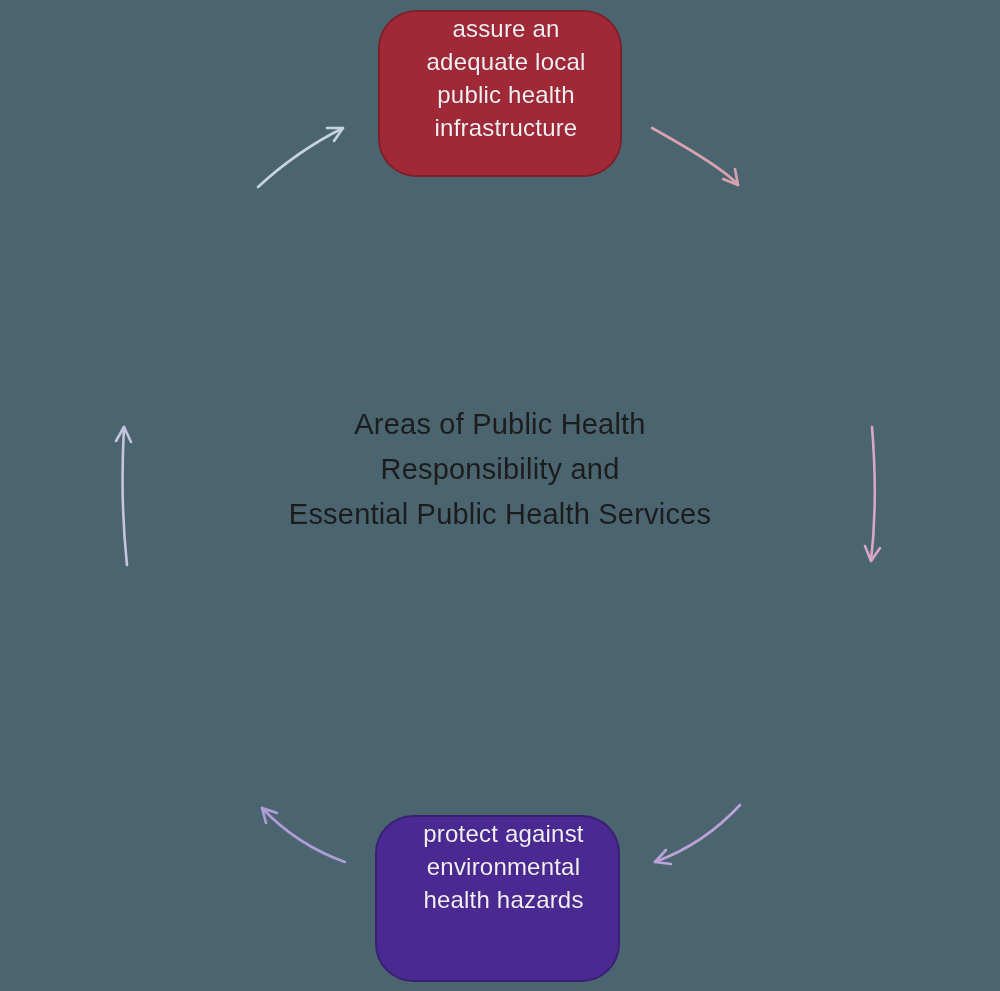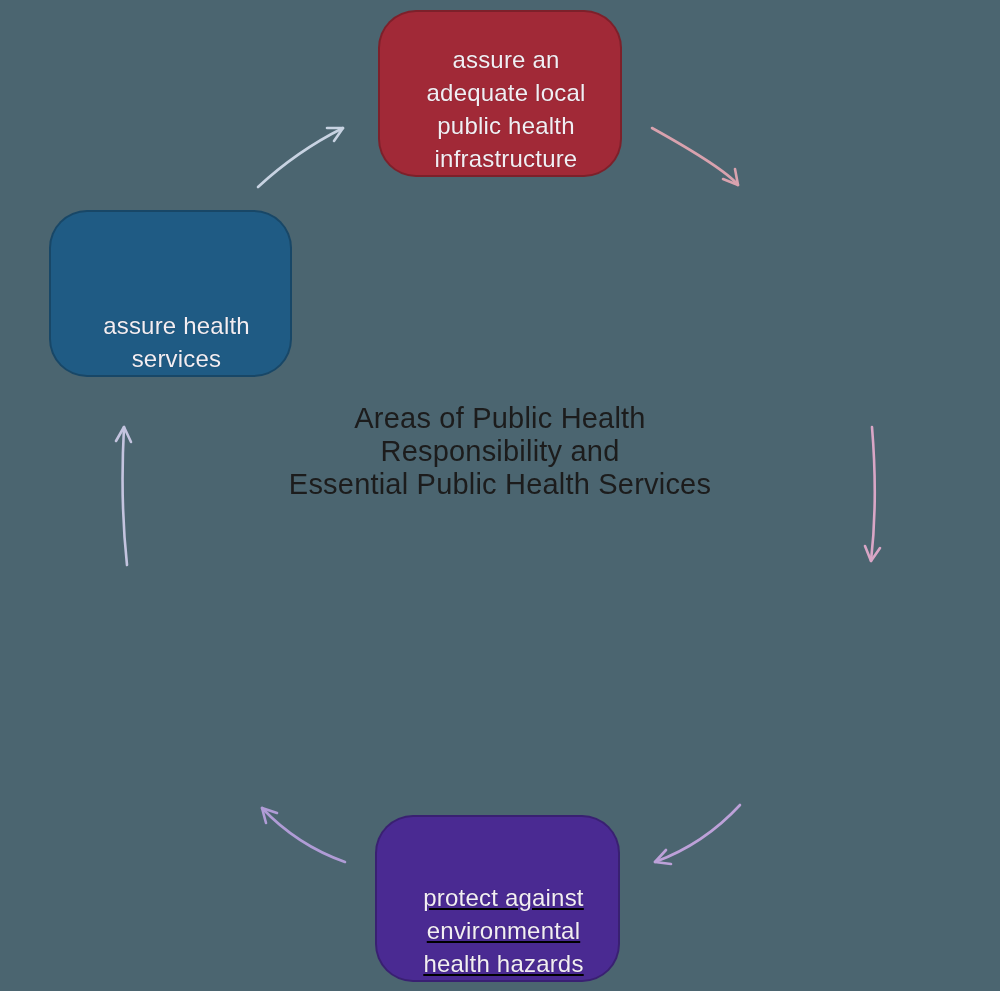--- a/index.html
+++ b/index.html
@@ -27,48 +27,48 @@
     stroke-width: 2.6;
     stroke-linecap: round;
     stroke-linejoin: round;
   }
   .box {
     position: absolute;
     border-radius: 38px;
     border: 2px solid rgba(0,0,0,0.22);
     box-sizing: border-box;
     display: flex;
-    align-items: flex-end;
+    align-items: flex-start;
     justify-content: center;
     text-align: center;
     padding-left: 12px;
   }
   .box-label {
     color: #f2eef3;
     font-size: 24px;
     line-height: 33px;
     white-space: pre-line;
     letter-spacing: 0.2px;
     text-shadow: 0 0 1px rgba(0,0,0,0.35);
   }
   .box-top          { left: 378px; top:  10px; width: 244px; height: 167px; }
   .box-top-right    { left: 705px; top: 210px; width: 245px; height: 167px; }
   .box-right        { left: 705px; top: 610px; width: 245px; height: 168px; }
-  .box-bottom       { left: 375px; top: 815px; width: 245px; height: 167px; text-decoration: underline; }
+  .box-bottom       { left: 375px; top: 815px; width: 245px; height: 167px; }
   .box-bottom-left  { left:  49px; top: 613px; width: 243px; height: 164px; }
   .box-left         { left:  49px; top: 210px; width: 243px; height: 167px; }
   .center-title {
     position: absolute;
     left: 250px;
     top: 402px;
     width: 500px;
     text-align: center;
     color: #1c1c1c;
     font-size: 29px;
-    line-height: 33px;
+    line-height: 45px;
     white-space: pre-line;
     letter-spacing: 0.2px;
   }
 </style>
 </head>
 <body style="background-color: rgb(75, 101, 112);">
 
 <div class="stage">
 
   <svg class="arrows" viewBox="0 0 1000 991" xmlns="http://www.w3.org/2000/svg">
@@ -107,22 +107,18 @@
 
 
 
   <div class="box box-bottom" style="background-color: rgb(74, 42, 146);">
     <div class="box-label">protect against
 environmental
 health hazards</div>
   </div>
 
 
-  <div class="box box-left" style="background-color: rgb(31, 91, 132);">
-    <div class="box-label">assure health
-services</div>
-  </div>
 
   <div class="center-title">Areas of Public Health
 Responsibility and
 Essential Public Health Services</div>
 
 </div>
 
 </body></html>

